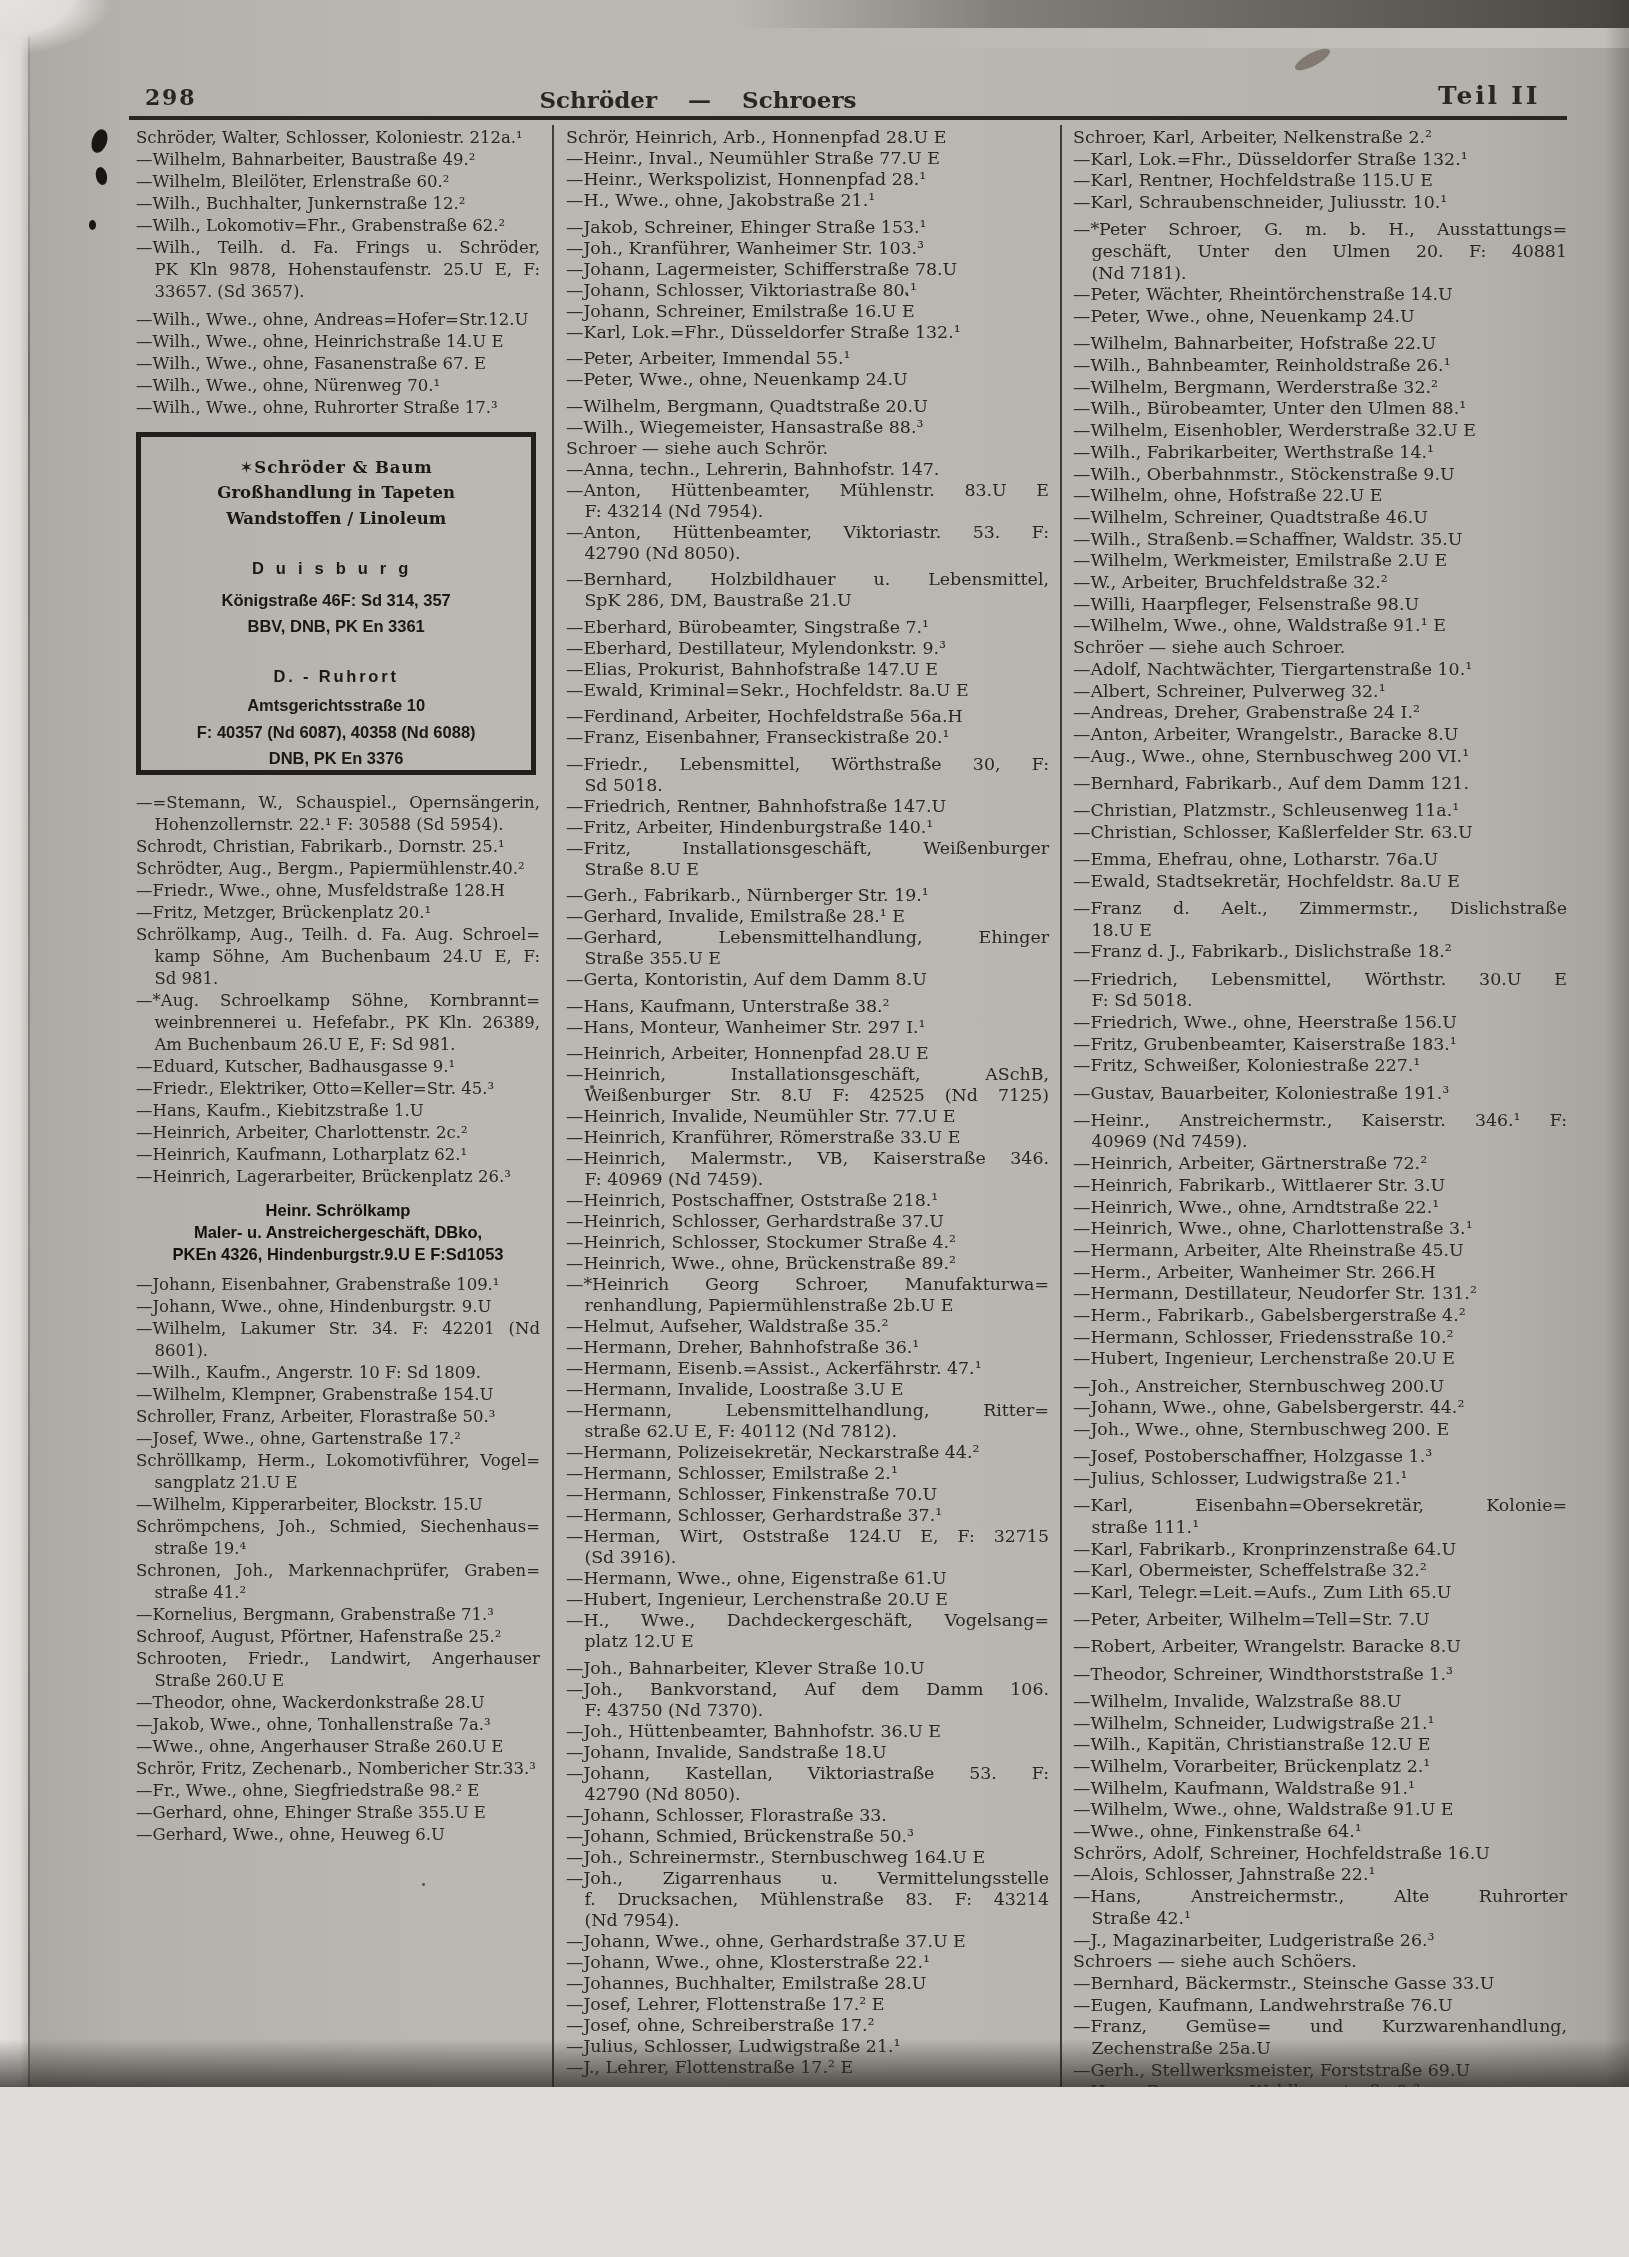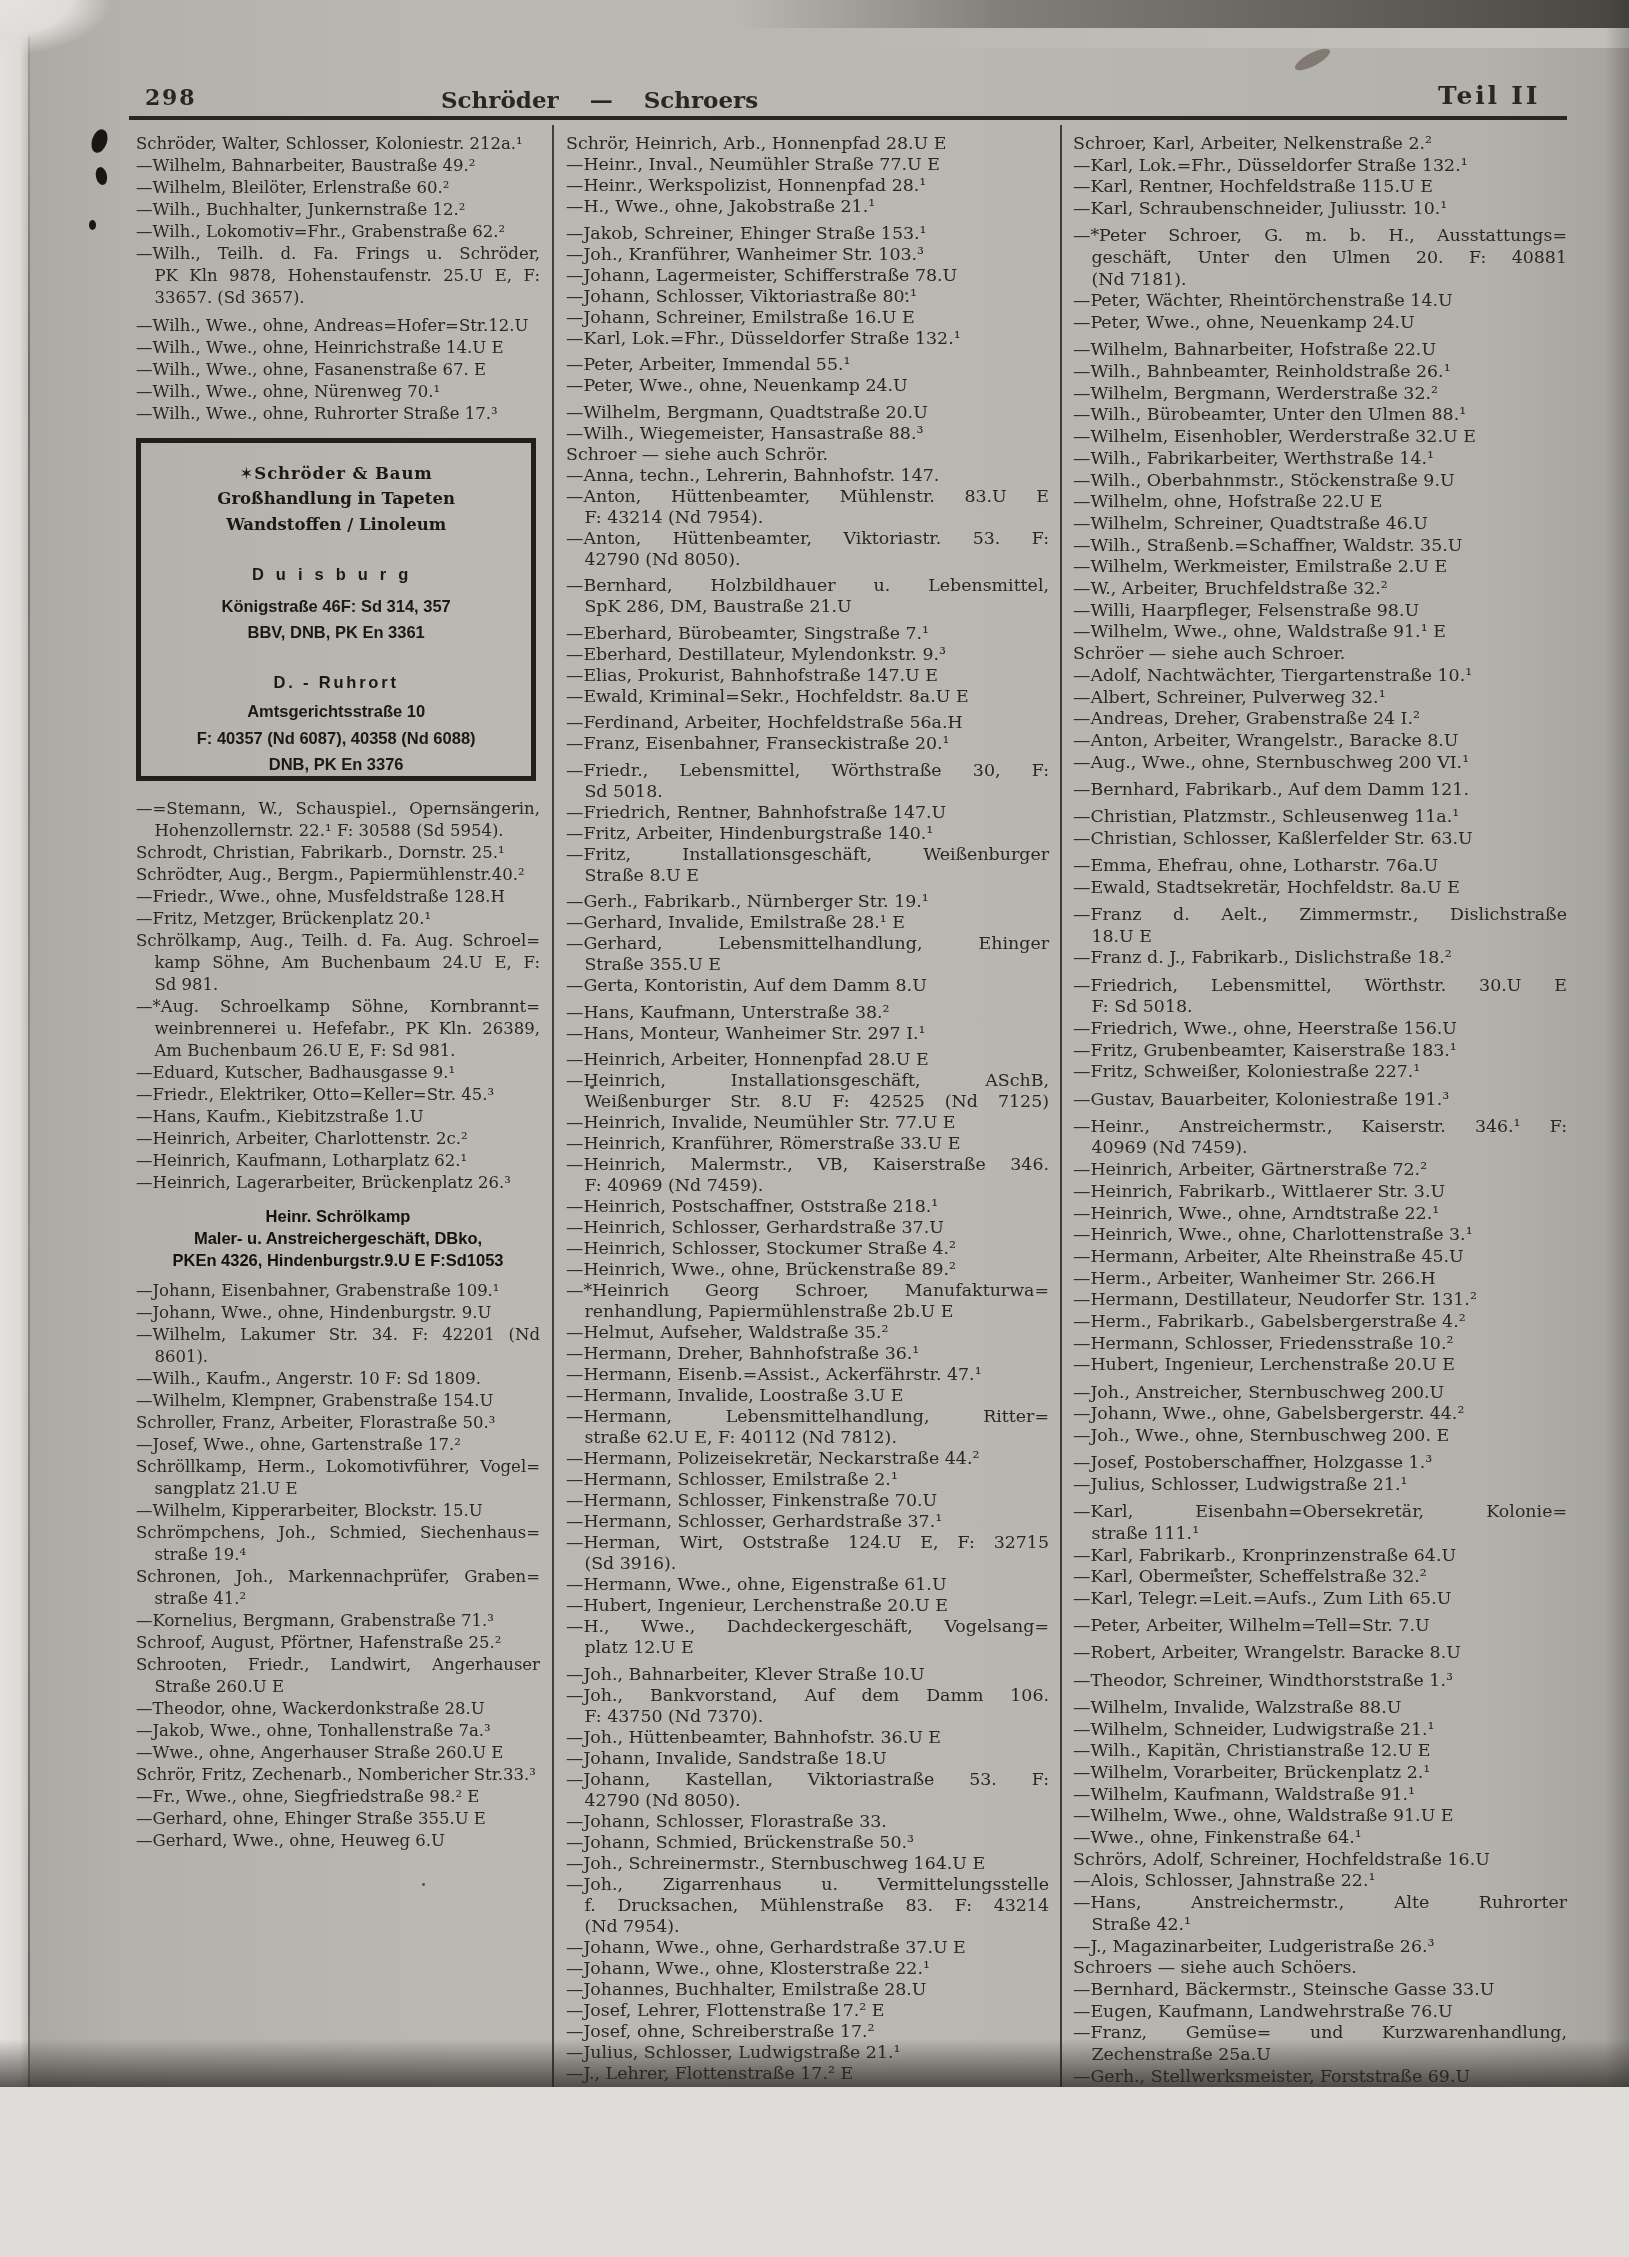--- a/index.html
+++ b/index.html
@@ -27,28 +27,28 @@
   .blob2{left:96px;top:167px;width:11px;height:18.4px;transform:rotate(-12deg);}
   .blob3{left:89px;top:220px;width:7.3px;height:10px;}
   .speck{position:absolute;background:rgba(40,37,33,.7);border-radius:50%;width:3.7px;height:3.7px;}
   .s1{left:590px;top:1085px;} .s2{left:905px;top:292px;width:2.8px;height:2.8px;}
   .s3{left:1214px;top:1568px;} .s4{left:422px;top:1883px;width:2.8px;height:2.8px;}
   .smudge-tr{position:absolute;left:1293px;top:53px;width:39px;height:13px;background:rgba(70,50,45,.45);
         border-radius:50%;transform:rotate(-28deg);}
   
   .hdr{position:absolute;top:0;left:0;width:100%;}
   .pg-num{position:absolute;left:145px;top:84px;font-weight:bold;font-size:22px;letter-spacing:1.8px;}
-  .hdr-center{position:absolute;left:441px;top:86px;width:514px;text-align:left;font-weight:bold;font-size:23px;}
+  .hdr-center{position:absolute;left:441px;top:86px;width:514px;text-align:center;font-weight:bold;font-size:23px;}
   .hdr-center .dash{margin:0 31px;}
   .hdr-section{position:absolute;left:1438px;top:81px;font-weight:bold;font-size:25px;letter-spacing:2.8px;text-align:right;}
   .hdr-rule{position:absolute;left:129px;top:116px;width:1438px;height:3.7px;background:#29261f;}
   
   .vrule{position:absolute;top:125px;width:1.8px;height:1993px;background:rgba(38,35,30,.82);}
   .vr1{left:552px;} .vr2{left:1060px;}
-  .col{position:absolute;top:133px;}
+  .col{position:absolute;top:127px;}
   .col-left{left:136px;width:404px;}
   .col-mid{left:566px;width:483px;}
   .col-right{left:1073px;width:494px;}
   .ln{white-space:nowrap;}
   .col-left  .ln{font-size:16.5px;line-height:22px;}
   .col-mid   .ln{font-size:17.4px;line-height:21px;}
   .col-right .ln{font-size:17.4px;line-height:21.7px;}
   .k-c{padding-left:18.4px;}
   .k-ej,.k-cj{text-align:justify;text-align-last:justify;}
   .k-cj{padding-left:18.4px;}

